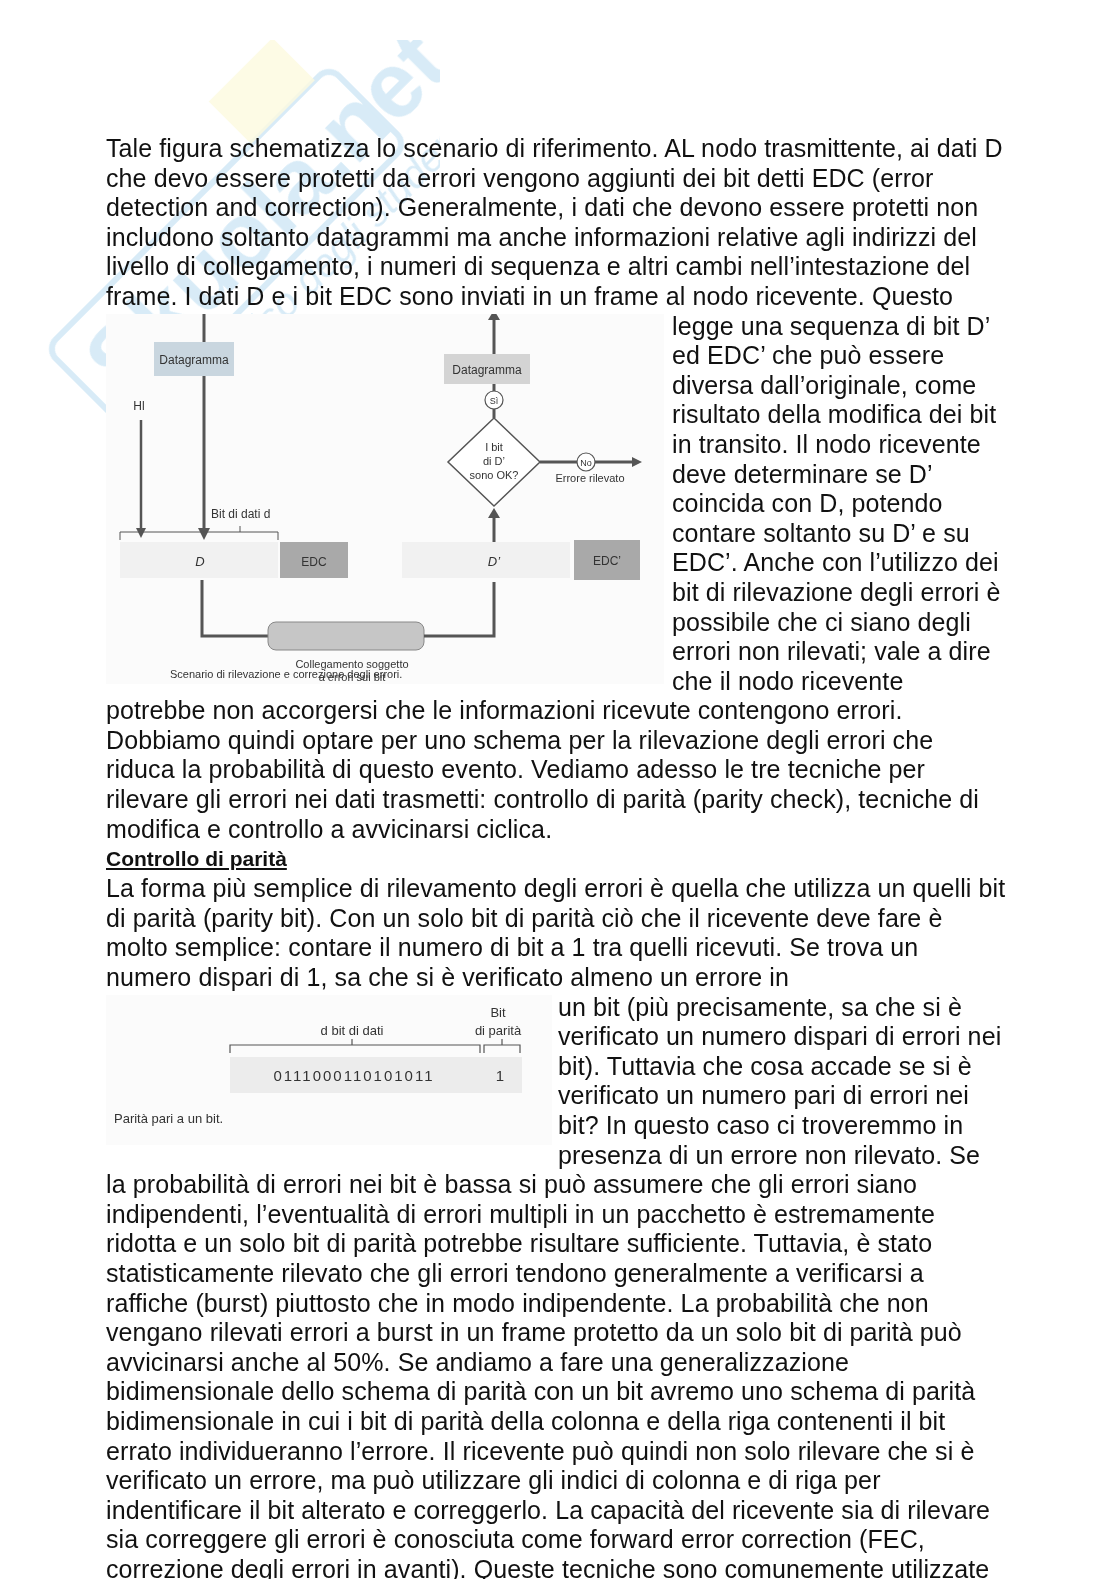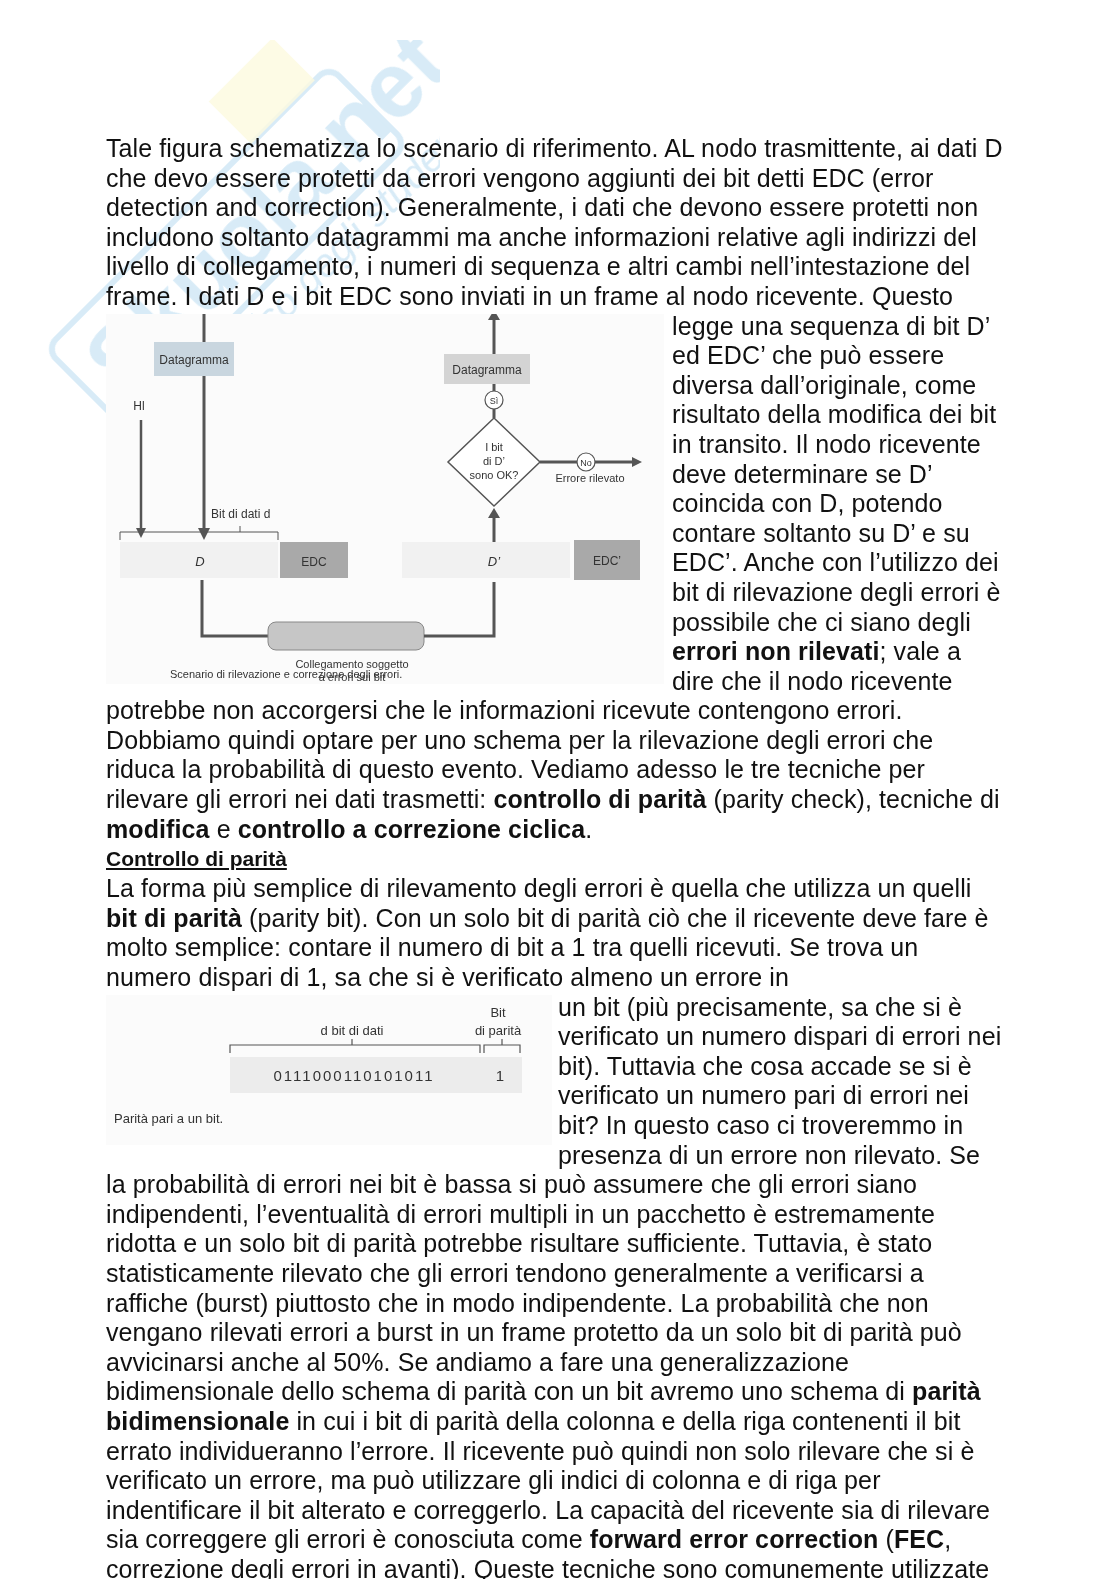--- a/index.html
+++ b/index.html
@@ -2,21 +2,21 @@
 <html><head>
   <meta charset="utf-8">
   <style>
     html, body { margin: 0; padding: 0; background: #ffffff; }
     body { width: 1116px; height: 1579px; position: relative; overflow: hidden;
            font-family: "Liberation Sans", sans-serif; color: #111; }
     .watermark { position: absolute; left: 20px; top: 40px; width: 420px; height: 420px; pointer-events: none; z-index: 0; }
     .page { position: absolute; left: 106px; top: 134px; width: 900px; z-index: 1; }
     .p { font-size: 25px; line-height: 29.6px; margin: 0; letter-spacing: 0.1px; }
     h2.hd { font-size: 21px; font-weight: bold; text-decoration: underline; margin: 0; line-height: 30px; }
-    b { font-weight: bold; text-align: right; }
+    b { font-weight: normal; text-align: right; }
     .float-fig1 { float: left; width: 558px; height: 370px; margin-right: 8px; margin-top: 2px; position: relative; text-align: right; }
     .float-fig2 { float: left; width: 446px; height: 150px; margin-right: 6px; margin-top: 2px; position: relative; }
     .mt { margin-top: 12px; }
     .clear { clear: both; }
     svg text { font-family: "Liberation Sans", sans-serif; }
   </style>
 </head>
 <body>
 
 <svg class="watermark" viewBox="0 0 420 420">
@@ -85,21 +85,21 @@
       <circle cx="388" cy="86" r="9" fill="#fff" stroke="#555" stroke-width="1.2"></circle>
       <text x="388" y="90" font-size="9" text-anchor="middle" fill="#333">Sì</text>
       <rect x="338" y="40" width="86" height="30" fill="#d4d4d4"></rect>
       <text x="381" y="60" font-size="12" text-anchor="middle" fill="#333">Datagramma</text>
 
       <text x="64" y="364" font-size="11" fill="#333">Scenario di rilevazione e correzione degli errori.</text>
     </svg>
   </div>
   <p class="p"><span>legge una sequenza di bit D’ ed EDC’ che può essere diversa dall’originale, come risultato della modifica dei bit in transito. Il nodo ricevente deve determinare se D’ coincida con D, potendo contare soltanto su D’ e su EDC’. Anche con l’utilizzo dei bit di rilevazione degli errori è possibile che ci siano degli </span><b>errori non rilevati</b><span>; vale a dire che il nodo ricevente potrebbe non accorgersi che le informazioni ricevute contengono errori.</span></p>
   <div class="clear"></div>
-  <p class="p"><span>Dobbiamo quindi optare per uno schema per la rilevazione degli errori che riduca la probabilità di questo evento. Vediamo adesso le tre tecniche per rilevare gli errori nei dati trasmetti: </span><b>controllo di parità</b><span> (parity check), tecniche di </span><b>modifica</b><span> e </span><b>controllo a correzione ciclica</b><span>.</span></p>
+  <p class="p"><span>Dobbiamo quindi optare per uno schema per la rilevazione degli errori che riduca la probabilità di questo evento. Vediamo adesso le tre tecniche per rilevare gli errori nei dati trasmetti: </span><b>controllo di parità</b><span> (parity check), tecniche di </span><b>modifica</b><span> e </span><b>controllo a avvicinarsi ciclica</b><span>.</span></p>
 
   <h2 class="hd mt">Controllo di parità</h2>
   <p class="p"><span>La forma più semplice di rilevamento degli errori è quella che utilizza un quelli </span><b>bit di parità</b><span> (parity bit). Con un solo bit di parità ciò che il ricevente deve fare è molto semplice: contare il numero di bit a 1 tra quelli ricevuti. Se trova un numero dispari di 1, sa che si è verificato almeno un errore in</span></p>
 
   <div class="float-fig2">
     <svg width="446" height="150" viewBox="0 0 446 150">
       <rect x="0" y="0" width="446" height="150" fill="#fbfbfb"></rect>
       <text x="246" y="40" font-size="13" text-anchor="middle" fill="#333">d bit di dati</text>
       <text x="392" y="22" font-size="13" text-anchor="middle" fill="#333">Bit</text>
       <text x="392" y="40" font-size="13" text-anchor="middle" fill="#333">di parità</text>

